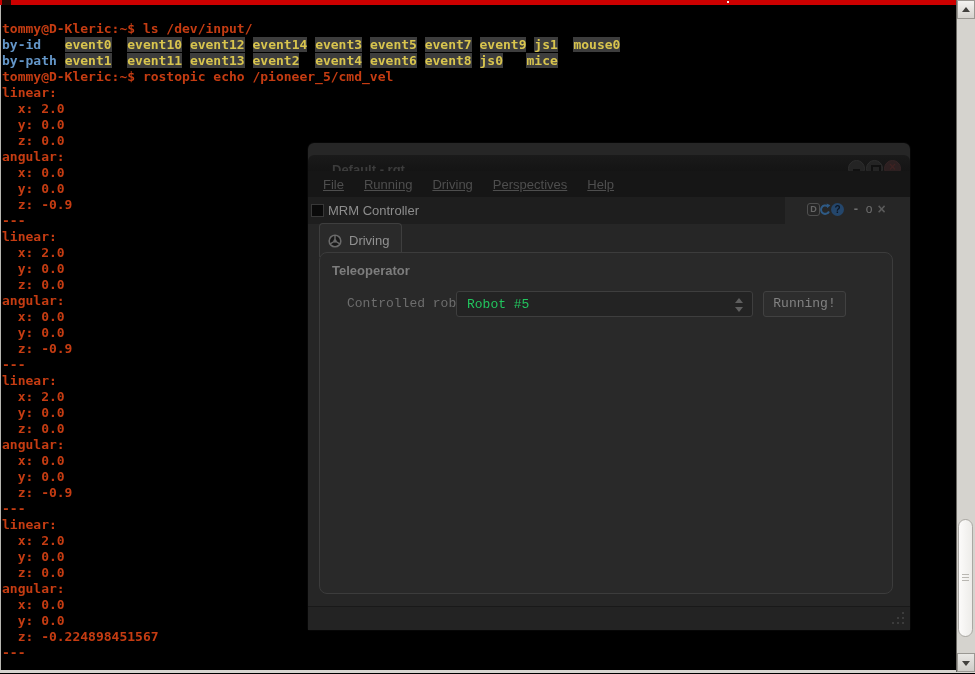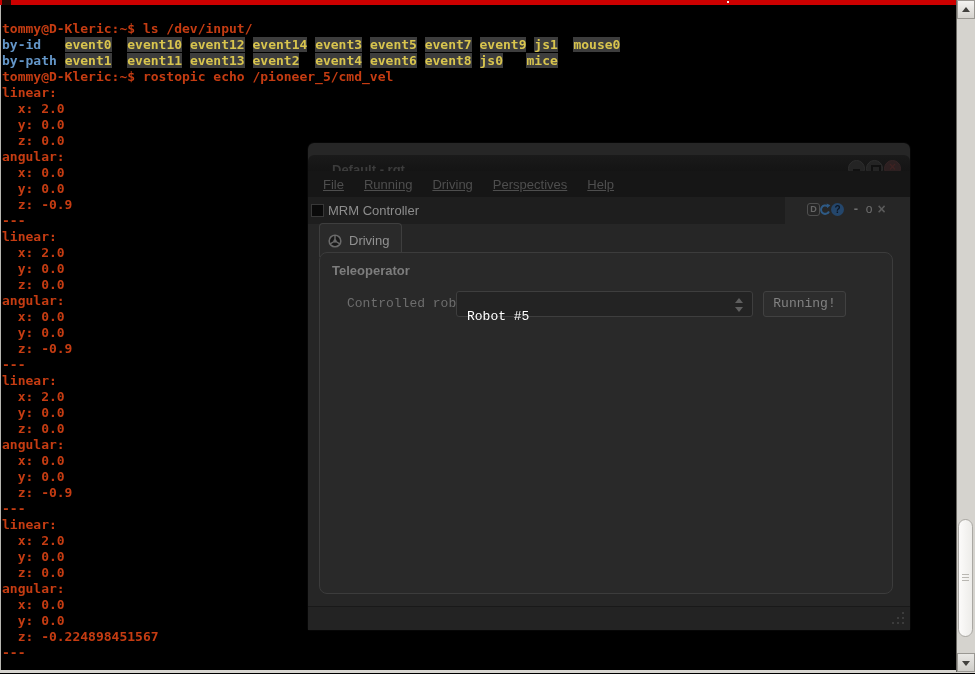--- a/index.html
+++ b/index.html
@@ -70,21 +70,21 @@
   .tab{position:absolute;left:11px;top:80px;width:83px;height:34px;background:#2a2a2a;
        border:1px solid #3e3e3e;border-bottom:none;border-radius:4px 4px 0 0;box-sizing:border-box;
        display:flex;align-items:center;gap:7px;padding-left:8px;color:#919191;}
   .panel{position:absolute;left:11px;top:109px;width:574px;height:342px;background:#292929;
          border:1px solid #3c3c3c;border-radius:8px;box-sizing:border-box;}
   .grp-title{position:absolute;left:12px;top:10px;font-weight:bold;color:#7d7d7d;}
   .robot-row{position:absolute;left:0;top:38px;width:574px;height:44px;font-family:Liberation Mono, monospace;}
   .robot-label{position:absolute;left:27px;top:5px;color:#6e6e6e;}
   .combo{position:absolute;left:136px;top:0;width:297px;height:26px;background:#232323;
          border:1px solid #3e3e3e;border-radius:3px;box-sizing:border-box;}
-  .combo-val{position:absolute;left:10px;top:5px;color:#ffffff;margin-top:12px;}
+  .combo-val{position:absolute;left:10px;top:5px;color:#22c55e;}
   .spin{position:absolute;right:8px;top:5px;width:9px;height:16px;}
   .spin .u{position:absolute;left:0;top:1px;width:0;height:0;border-left:4px solid transparent;
            border-right:4px solid transparent;border-bottom:5px solid #5f5f5f;}
   .spin .d{position:absolute;left:0;bottom:1px;width:0;height:0;border-left:4px solid transparent;
            border-right:4px solid transparent;border-top:5px solid #5f5f5f;}
   .act-btn{position:absolute;left:443px;top:0;width:83px;height:26px;background:#2d2d2d;
            border:1px solid #414141;border-radius:3px;box-sizing:border-box;color:#828282;
            text-align:center;line-height:24px;}
   .statusbar{position:absolute;left:0;top:463px;width:602px;height:24px;background:#232323;border-top:1px solid #191919;box-sizing:border-box;}
   .grip{position:absolute;right:6px;bottom:6px;width:2px;height:2px;background:#3c3c3c;

